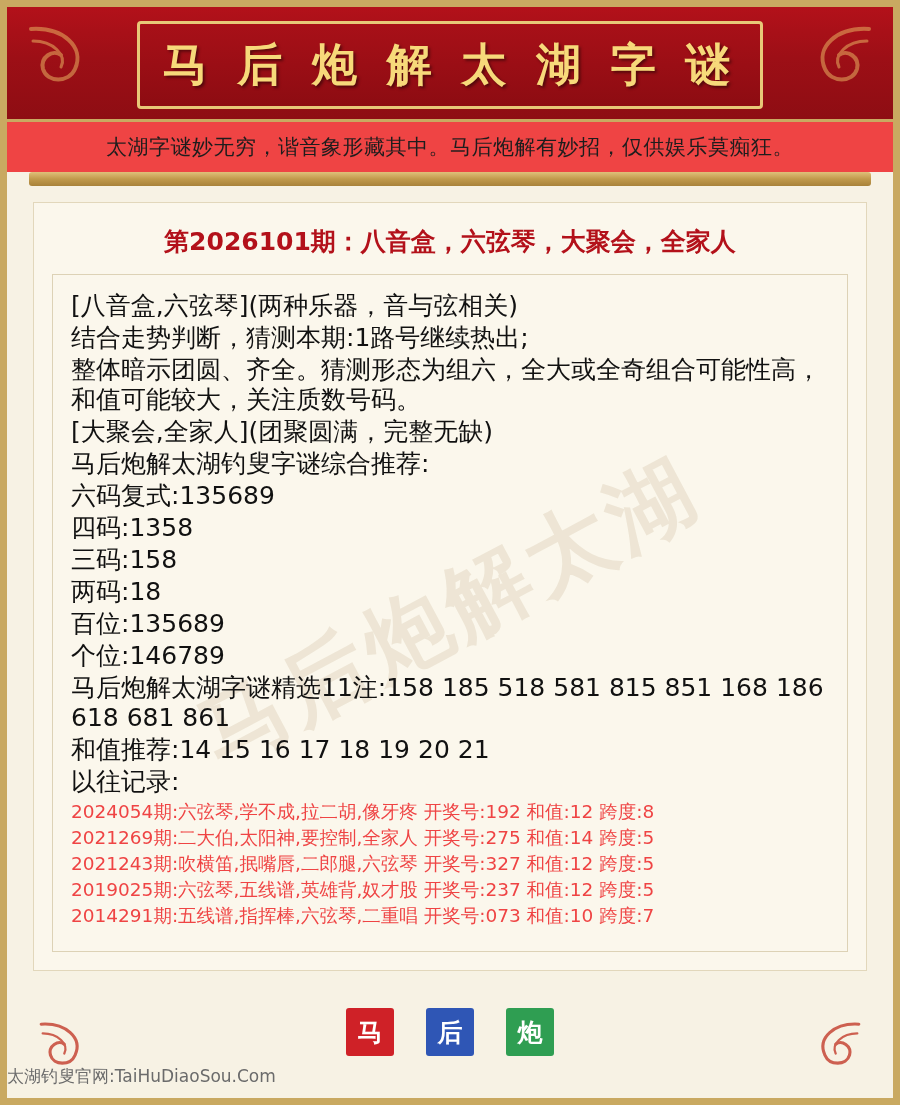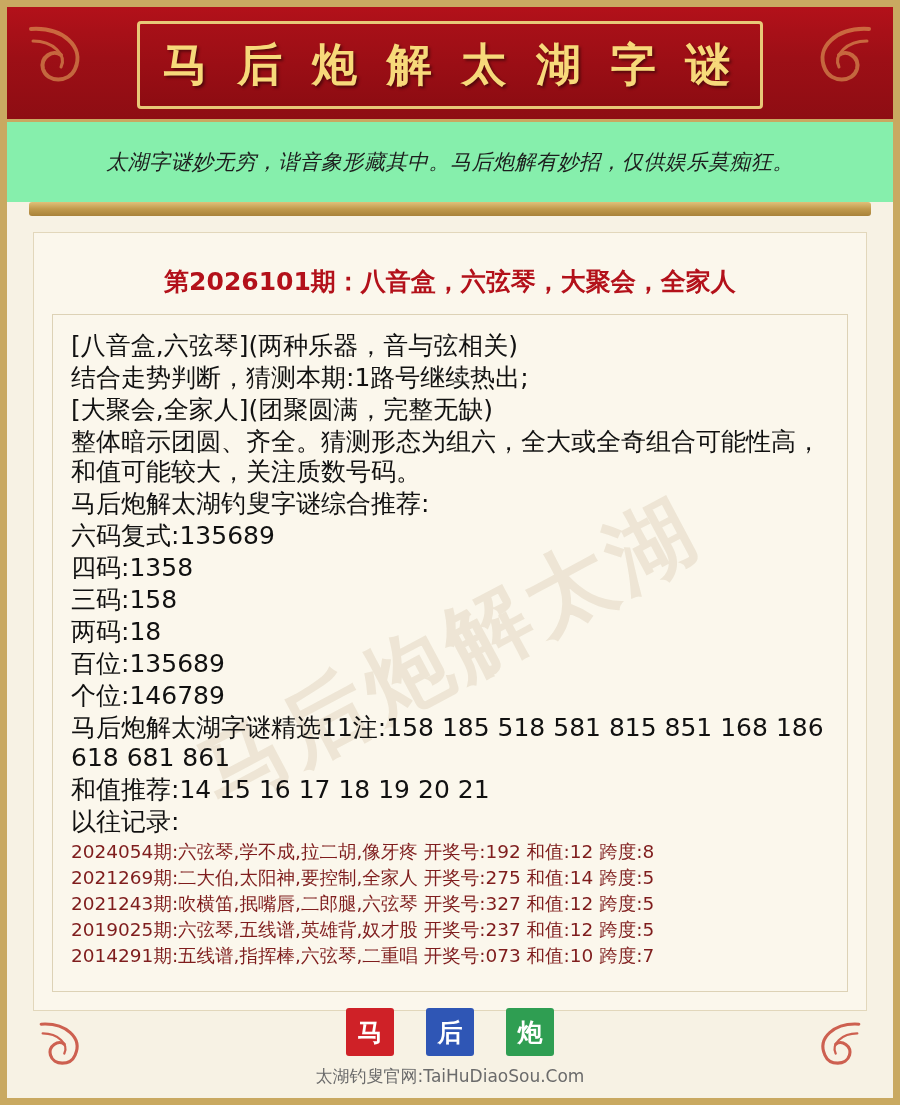--- a/index.html
+++ b/index.html
@@ -57,43 +57,42 @@
   .title-plate span {
     font-family: "DejaVu Sans", sans-serif;
     font-size: 45px;
     font-weight: bold;
     color: #f7d97a;
     letter-spacing: 7px;
     text-shadow: 2px 2px 3px rgba(0,0,0,0.45);
   }
   
   .subtitle {
-    height: 80px;
+    height: 50px;
     display: flex;
     align-items: center;
     justify-content: center;
-    background: #86efac;
+    background: #ef4444;
     font-size: 21px;
     color: #1d1d1d;
     font-family: "DejaVu Sans", sans-serif;
     letter-spacing: 0.5px;
-    font-style: italic;
   }
   .gold-rule {
     height: 14px;
     margin: 0 22px;
     background: linear-gradient(180deg, #e0c07a 0%, #c19a4c 50%, #a8823a 100%);
     border-radius: 3px;
   }
   
   .article {
     margin: 16px 26px 0 26px;
     background: #fbf7ec;
     border: 1px solid #e2d7bb;
-    padding: 24px 18px 18px 18px;
+    padding: 14px 18px 18px 18px;
     position: relative;
   }
   .article-title {
     text-align: center;
     font-family: "DejaVu Sans", sans-serif;
     font-size: 25px;
     font-weight: bold;
     color: #b3111a;
     padding: 8px 0 16px 0;
   }
@@ -124,21 +123,21 @@
     font-size: 25px;
     line-height: 30px;
     color: #111;
     z-index: 2;
   }
   .history-line {
     position: relative;
     font-family: "DejaVu Sans", sans-serif;
     font-size: 18.5px;
     line-height: 26px;
-    color: #7f1d1d;
+    color: #ef4444;
     z-index: 2;
   }
   
   .footer {
     position: absolute;
     left: 0;
     right: 0;
     bottom: 0;
     height: 96px;
   }
@@ -172,21 +171,21 @@
     font-weight: bold;
   }
   .chip.red { background: #cf2127; }
   .chip.blue { background: #2f56b5; }
   .chip.green { background: #2f9e52; }
   .site {
     position: absolute;
     bottom: 10px;
     left: 0;
     right: 0;
-    text-align: center;
+    text-align: left;
     font-family: "DejaVu Sans", sans-serif;
     font-size: 17px;
     color: #6b6b6b;
   }
 </style>
 </head>
 <body>
 
 <div class="page">
 
@@ -209,22 +208,22 @@
   <div class="gold-rule"></div>
 
   <div class="article">
     <div class="article-title">第2026101期：八音盒，六弦琴，大聚会，全家人</div>
 
     <div class="body-box">
       <div class="watermark">马后炮解太湖</div>
 
       <p>[八音盒,六弦琴](两种乐器，音与弦相关)</p>
       <p>结合走势判断，猜测本期:1路号继续热出;</p>
+      <p>整体暗示团圆、齐全。猜测形态为组六，全大或全奇组合可能性高，和值可能较大，关注质数号码。</p>
       <p>[大聚会,全家人](团聚圆满，完整无缺)</p>
-      <p>整体暗示团圆、齐全。猜测形态为组六，全大或全奇组合可能性高，和值可能较大，关注质数号码。</p>
       <p>马后炮解太湖钓叟字谜综合推荐:</p>
       <p>六码复式:135689</p>
       <p>四码:1358</p>
       <p>三码:158</p>
       <p>两码:18</p>
       <p>百位:135689</p>
       <p>个位:146789</p>
       <p>马后炮解太湖字谜精选11注:158 185 518 581 815 851 168 186 618 681 861</p>
       <p>和值推荐:14 15 16 17 18 19 20 21</p>
       <p>以往记录:</p>

